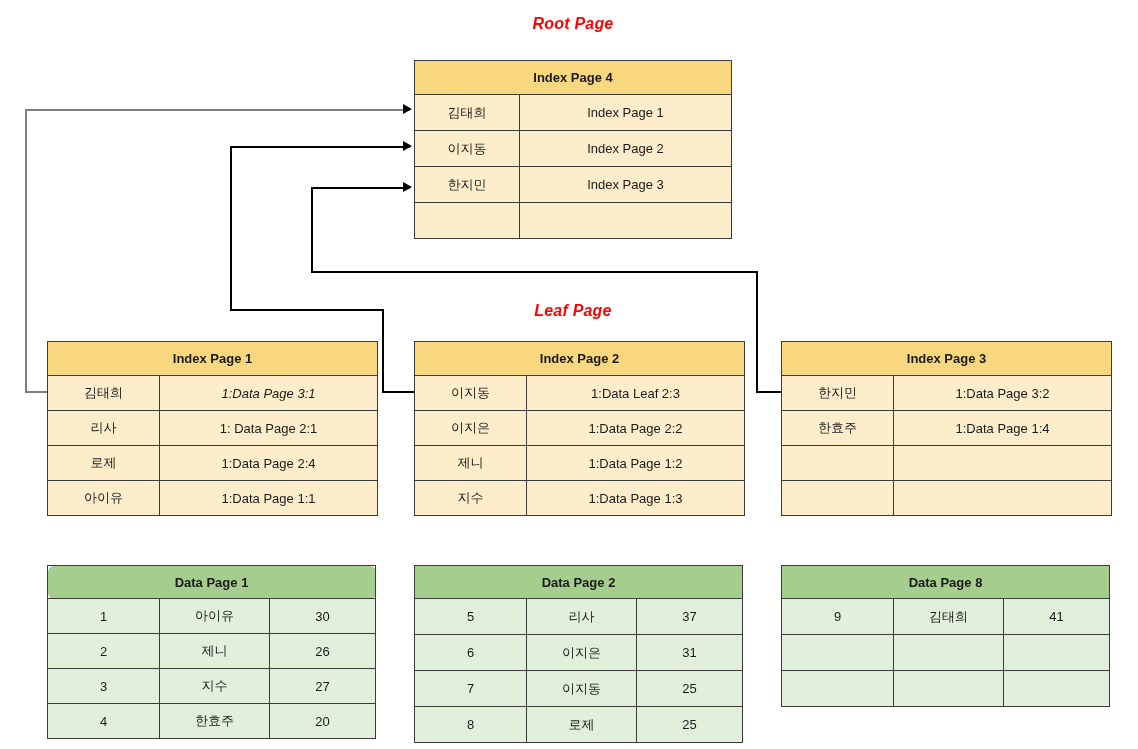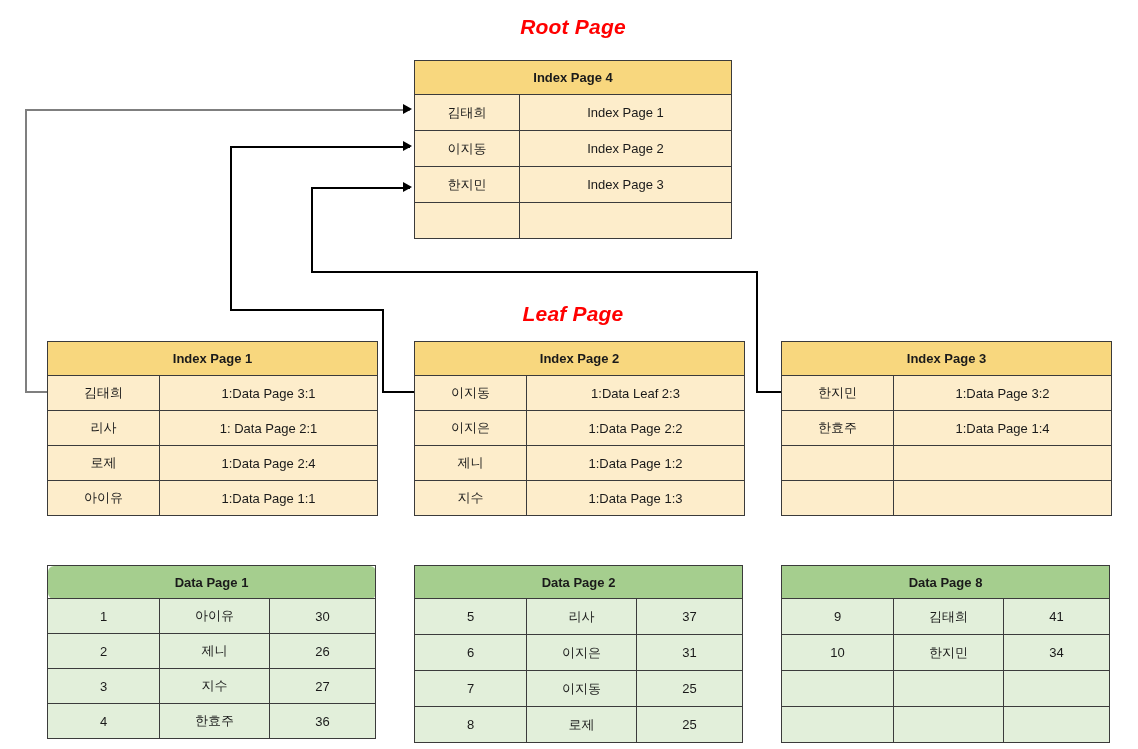--- a/index.html
+++ b/index.html
@@ -11,21 +11,21 @@
     overflow:hidden;
   }
   .stage{position:absolute;left:0;top:0;width:1138px;height:749px;}
 
   
   .section-title{
     position:absolute;
     color:#FF0000;
     font-weight:bold;
     font-style:italic;
-    font-size:21px;
+    font-size:16px;
     letter-spacing:0.2px;
     white-space:nowrap;
     text-align:center;
   }
 
   
   .page-table{
     position:absolute;
     border-collapse:collapse;
     table-layout:fixed;
@@ -134,21 +134,21 @@
     <colgroup>
         <col style="width:112px;">
         <col style="width:218px;">
       </colgroup>
     <tbody>
       <tr>
         <td class="hdr" colspan="2" style="height:33px;">Index Page 1</td>
       </tr>
       <tr>
         <td class="kname" style="height:34px;">김태희</td>
-        <td style="height:34px;">1:Data Page 3:1</td>
+        <td style="height:34px;font-style:italic;">1:Data Page 3:1</td>
       </tr>
       <tr>
         <td class="kname" style="height:34px;">리사</td>
         <td style="height:34px;">1: Data Page 2:1</td>
       </tr>
       <tr>
         <td class="kname" style="height:34px;">로제</td>
         <td style="height:34px;">1:Data Page 2:4</td>
       </tr>
       <tr>
@@ -235,21 +235,21 @@
         <td style="height:34px;">26</td>
       </tr>
       <tr>
         <td style="height:34px;">3</td>
         <td class="kname" style="height:34px;">지수</td>
         <td style="height:34px;">27</td>
       </tr>
       <tr>
         <td style="height:34px;">4</td>
         <td class="kname" style="height:34px;">한효주</td>
-        <td style="height:34px;">36</td>
+        <td style="height:34px;">20</td>
       </tr>
     </tbody>
   </table>
 
   <table class="page-table dat" style="left:414px;top:565px;width:328px;">
     <colgroup>
         <col style="width:112px;">
         <col style="width:110px;">
         <col style="width:106px;">
       </colgroup>
@@ -289,25 +289,20 @@
     <tbody>
       <tr>
         <td class="hdr" colspan="3" style="height:32px;">Data Page 8</td>
       </tr>
       <tr>
         <td style="height:35px;">9</td>
         <td class="kname" style="height:35px;">김태희</td>
         <td style="height:35px;">41</td>
       </tr>
       <tr>
-        <td style="height:35px;">10</td>
-        <td class="kname" style="height:35px;">한지민</td>
-        <td style="height:35px;">34</td>
-      </tr>
-      <tr>
         <td style="height:35px;"></td>
         <td class="kname" style="height:35px;"></td>
         <td style="height:35px;"></td>
       </tr>
       <tr>
         <td style="height:35px;"></td>
         <td class="kname" style="height:35px;"></td>
         <td style="height:35px;"></td>
       </tr>
     </tbody>

